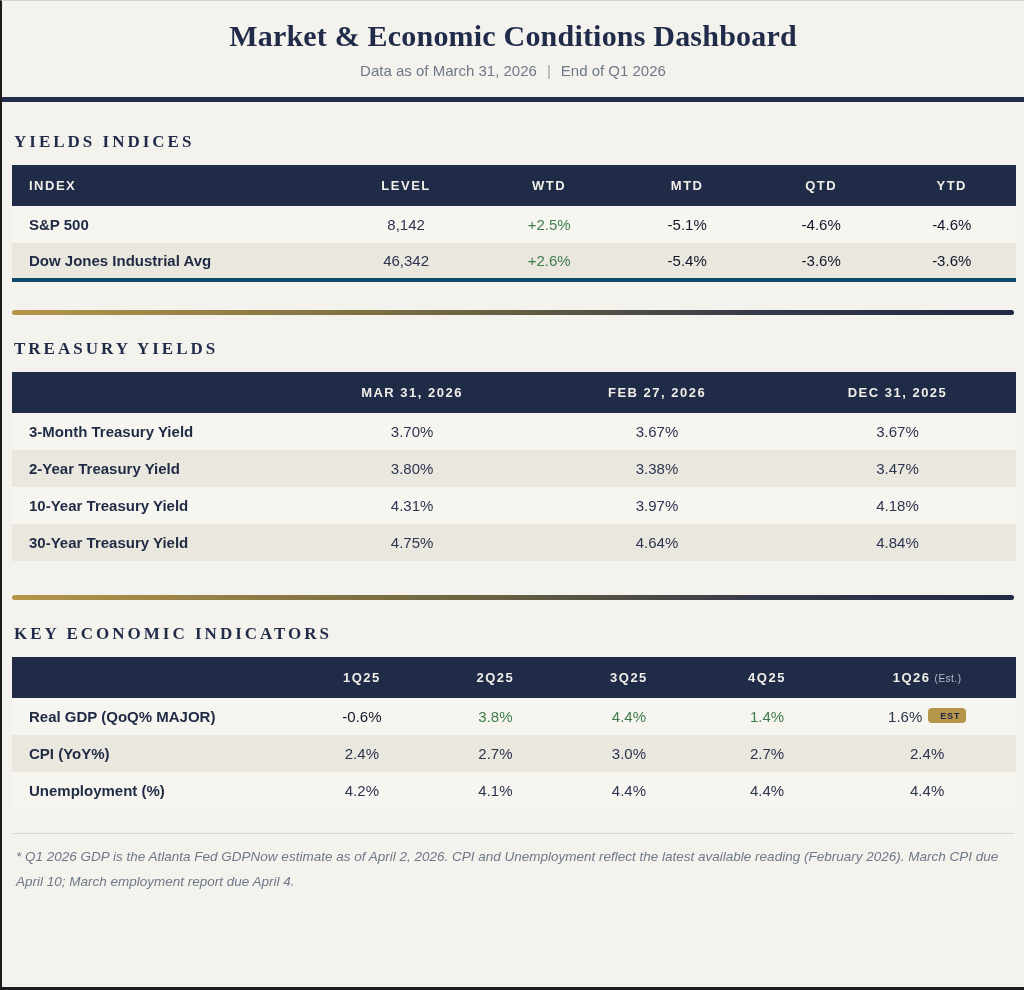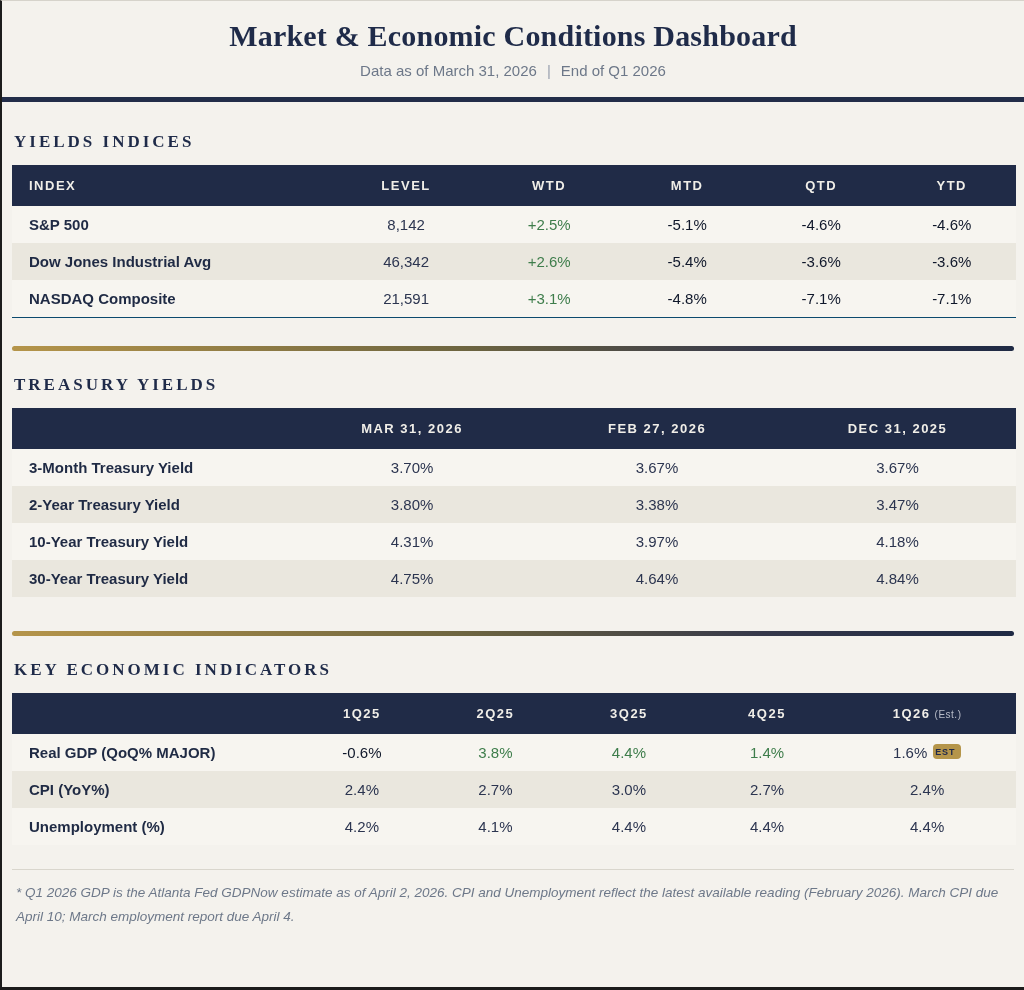--- a/index.html
+++ b/index.html
@@ -81,39 +81,39 @@
     color: #2c3550;
   }
   tbody td.row-label {
     text-align: left;
     padding-left: 17px;
     font-weight: 700;
     color: #1f2a44;
   }
   tbody tr:nth-child(odd)  { background: #f7f5f0; }
   tbody tr:nth-child(even) { background: #eae7de; }
-  table.bordered-bottom { border-bottom: 1px solid #0c4a6e; }
+  table.bordered-bottom { border-bottom: 4px solid #0c4a6e; }
   .pos { color: #3e7d4b; }
   .neg { color: #0f172a; }
 
   .est-suffix {
     font-size: 10px;
     font-weight: 400;
     color: #b9bdc9;
     letter-spacing: 0.5px;
     margin-left: 4px;
   }
   .est-badge {
     display: inline-block;
     background: #b5954a;
     color: #20294a;
     font-size: 9px;
     font-weight: 700;
     letter-spacing: 0.8px;
-    padding: 3px 6px 2px 2px;
+    padding: 3px 6px 2px 12px;
     border-radius: 4px;
     margin-left: 6px;
     vertical-align: 3px;
   }
 
   
   .footnote {
     margin: 24px 10px 0 10px;
     border-top: 1px solid #d9d6cd;
     padding: 11px 4px 16px 4px;
@@ -164,28 +164,20 @@
         <td class="neg">-4.6%</td>
       </tr>
       <tr>
         <td class="row-label">Dow Jones Industrial Avg</td>
         <td>46,342</td>
         <td class="pos">+2.6%</td>
         <td class="neg">-5.4%</td>
         <td class="neg">-3.6%</td>
         <td class="neg">-3.6%</td>
       </tr>
-      <tr>
-        <td class="row-label">NASDAQ Composite</td>
-        <td>21,591</td>
-        <td class="pos">+3.1%</td>
-        <td class="neg">-4.8%</td>
-        <td class="neg">-7.1%</td>
-        <td class="neg">-7.1%</td>
-      </tr>
     </tbody>
   </table>
 
   <div class="section-divider"></div>
 
   <h2 class="section-heading" style="margin-top:24px">TREASURY YIELDS</h2>
   <table>
     <colgroup>
       <col style="width:27.6%">
         <col style="width:24.5%">

